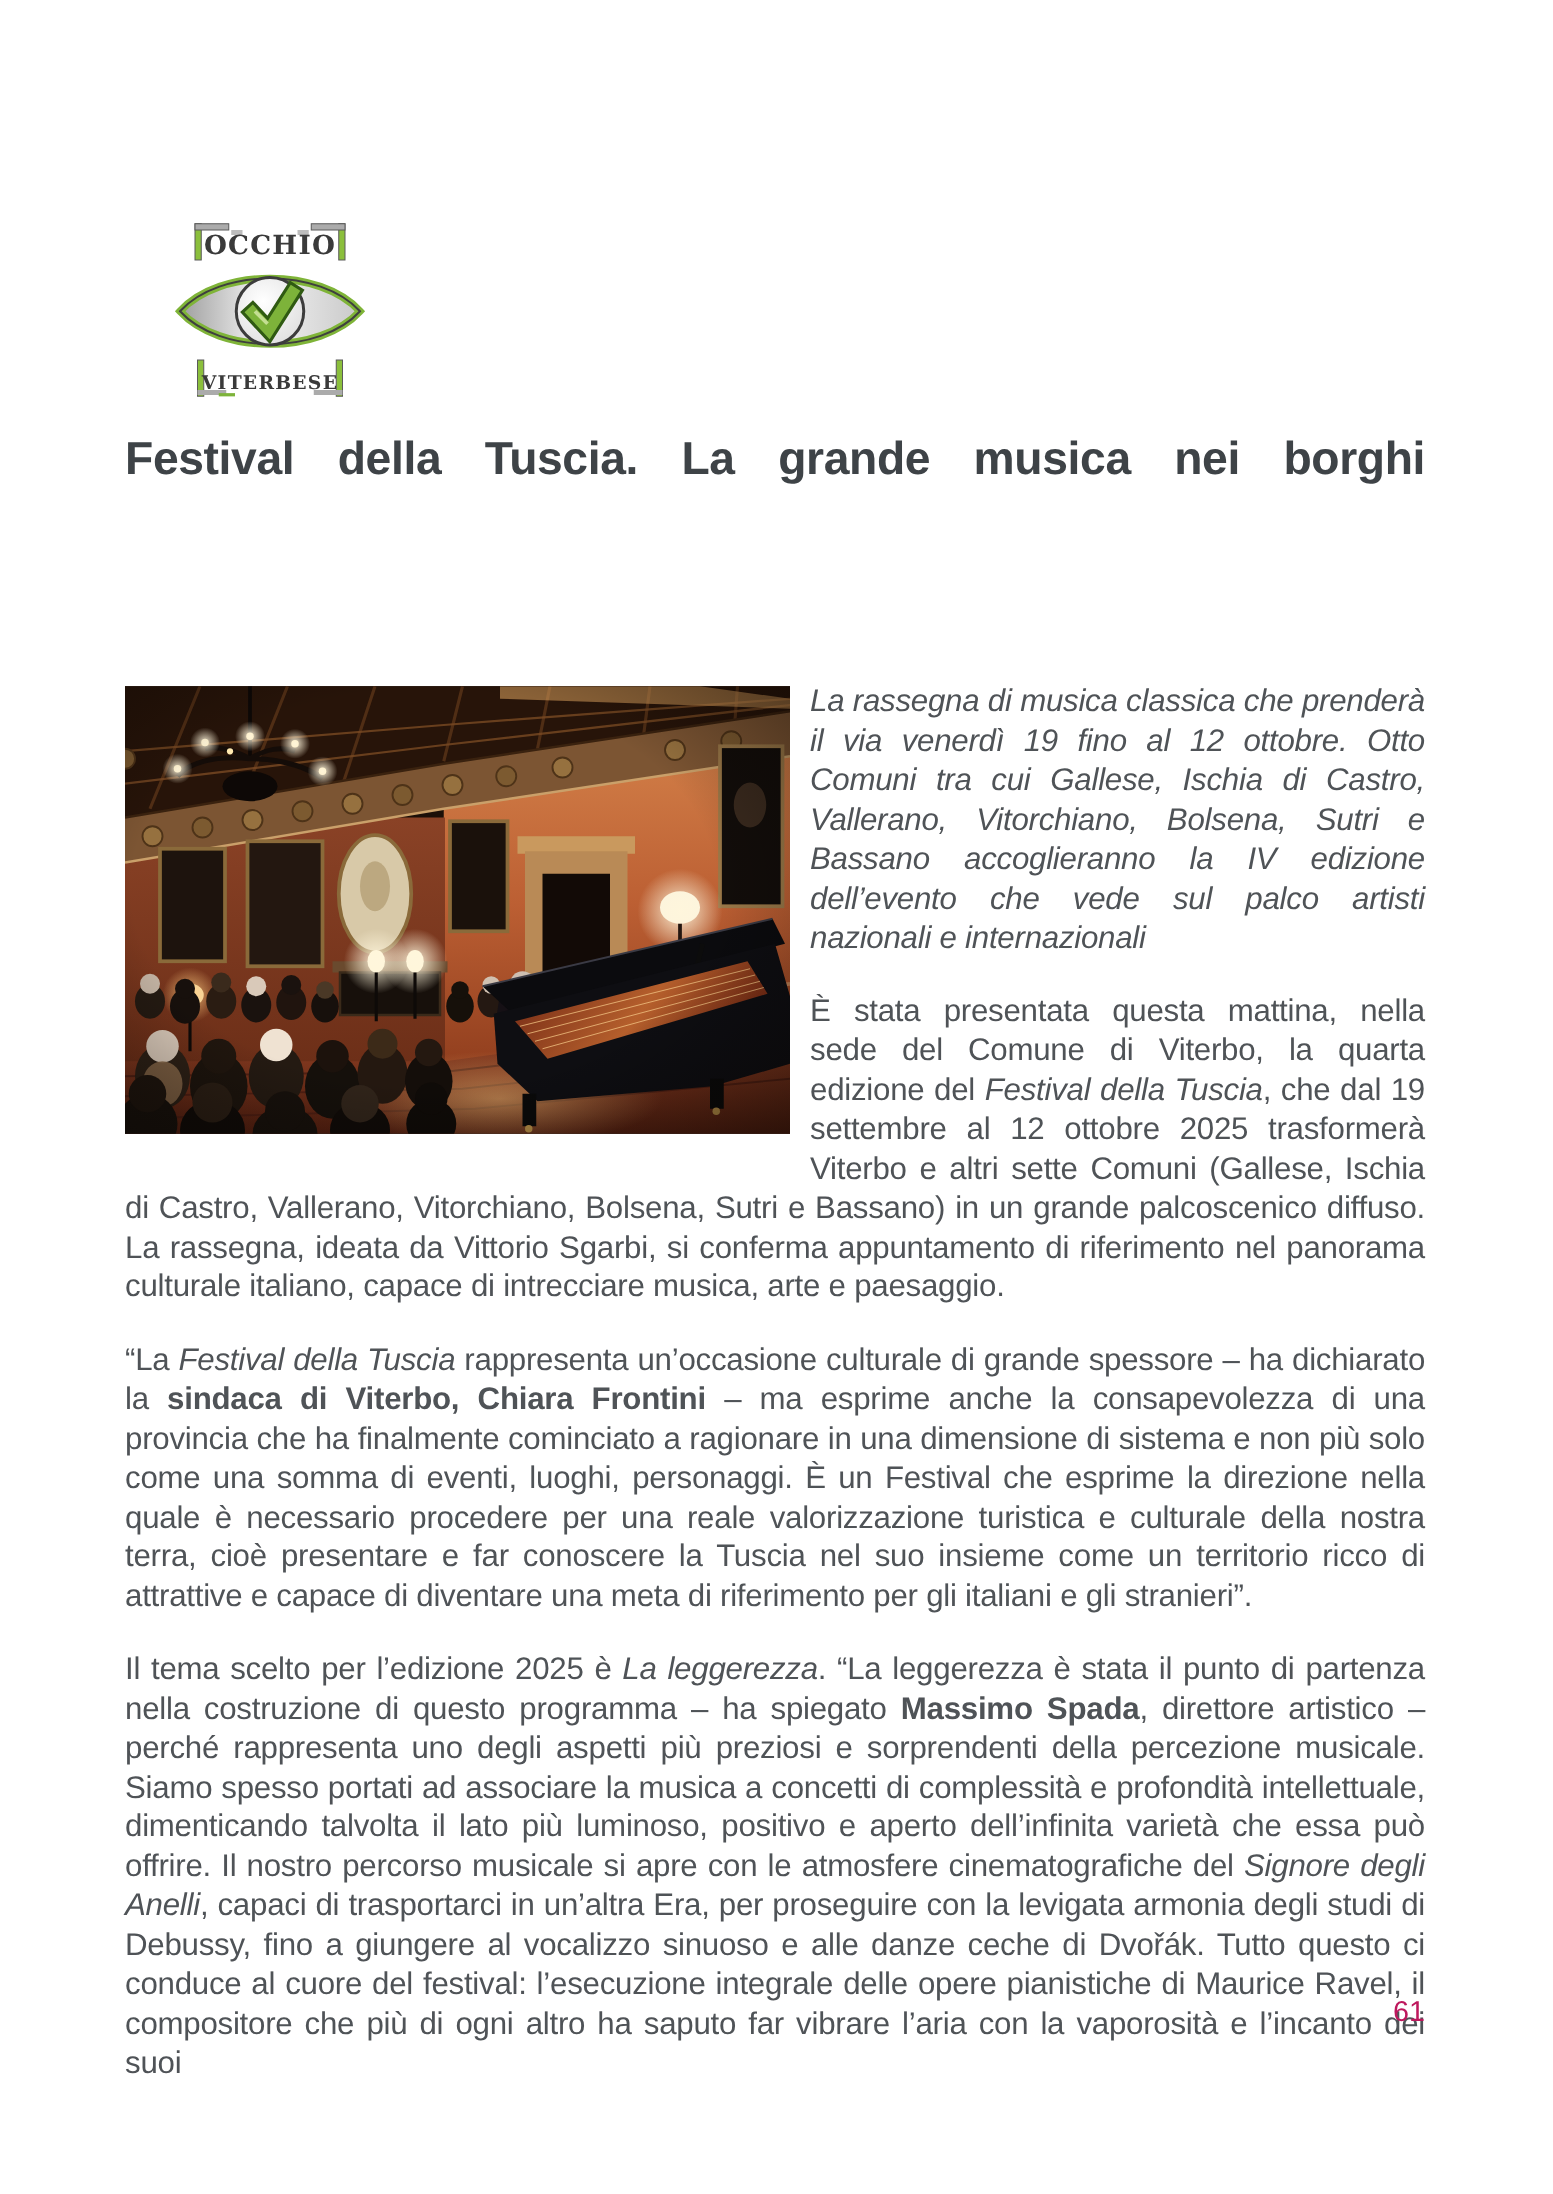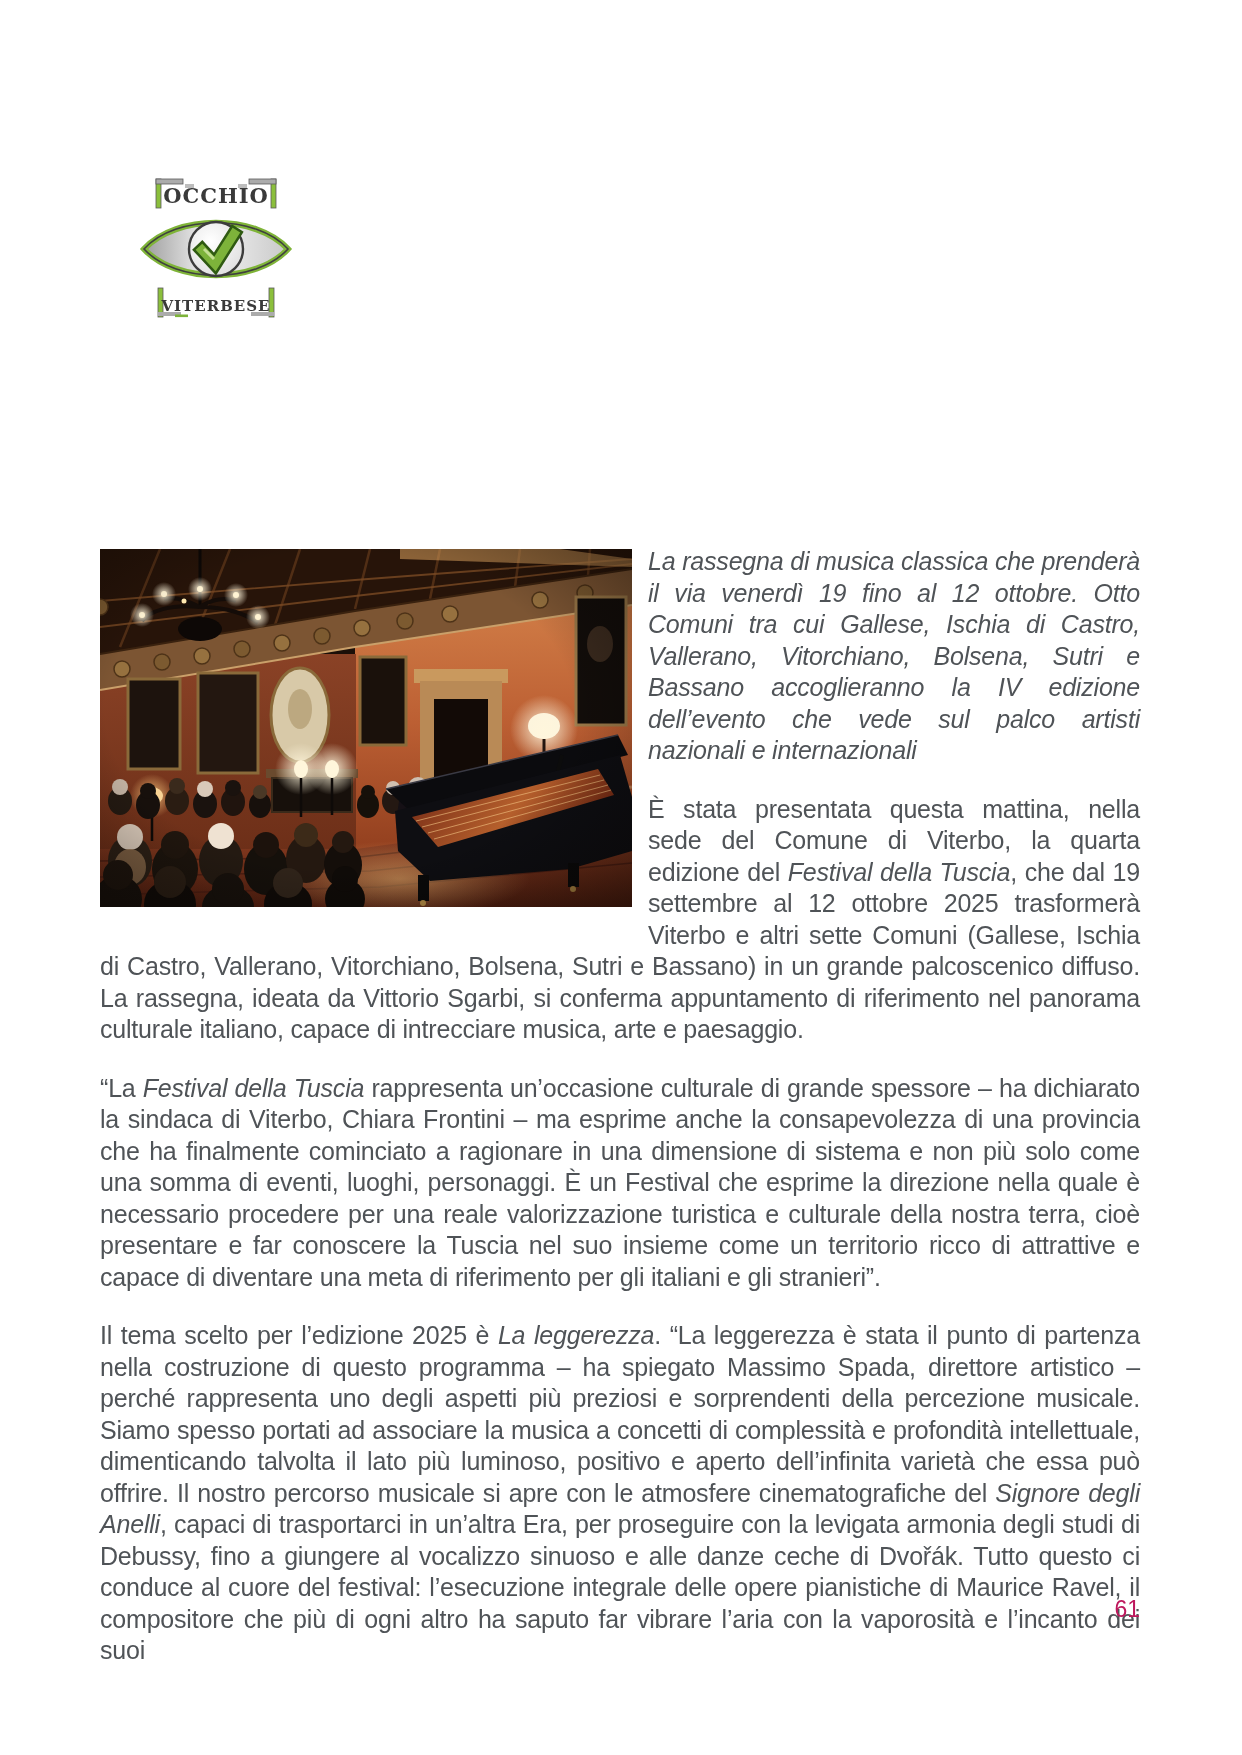--- a/index.html
+++ b/index.html
@@ -21,21 +21,21 @@
     text-align:justify;letter-spacing:-0.2px;
   }
   .article p{margin:0 0 27px 0;}
   .photo{
     float:left;width:532px;height:358px;margin:3px 16px 14px 0;
     background:#1c0f08;
   }
   .photo svg{display:block;width:100%;height:100%;}
   .lead{font-style:italic;}
   .seg-i{font-style:italic;}
-  .seg-b{font-weight:400;}
+  .seg-b{font-weight:700;}
   .page-number{
     position:absolute;top:1596px;right:102px;
     font-size:23px;color:#be185d;margin-left:44px;
   }
 </style>
 </head>
 <body>
 
 <div class="logo">
   <svg viewBox="0 0 156 152" xmlns="http://www.w3.org/2000/svg">
@@ -69,20 +69,21 @@
     <rect x="20" y="118" width="5" height="29" fill="#8bbf3c" stroke="#5a5a5a" stroke-width="0.8"></rect>
     <rect x="20" y="142" width="23" height="4" fill="#ababab"></rect>
     <rect x="131" y="118" width="5" height="29" fill="#8bbf3c" stroke="#5a5a5a" stroke-width="0.8"></rect>
     <rect x="113" y="142" width="23" height="4" fill="#ababab"></rect>
     <text x="78" y="141" text-anchor="middle" font-family="DejaVu Serif, serif" font-weight="bold" font-size="15" letter-spacing="1" fill="#3a3a3a">VITERBESE</text>
     <rect x="37" y="144.5" width="13" height="2.6" fill="#7db33a"></rect>
   </svg>
 </div>
 
 <h1 class="title">
+  <div class="title-line">Festival della Tuscia. La grande musica nei borghi</div>
 </h1>
 
 <div class="article">
 
   <div class="photo">
     <svg viewBox="0 0 532 358" xmlns="http://www.w3.org/2000/svg">
       <defs>
         <linearGradient id="wallR" x1="0" y1="0" x2="0" y2="1">
           <stop offset="0" stop-color="#d6854c"></stop>
           <stop offset="0.55" stop-color="#bc5f33"></stop>

